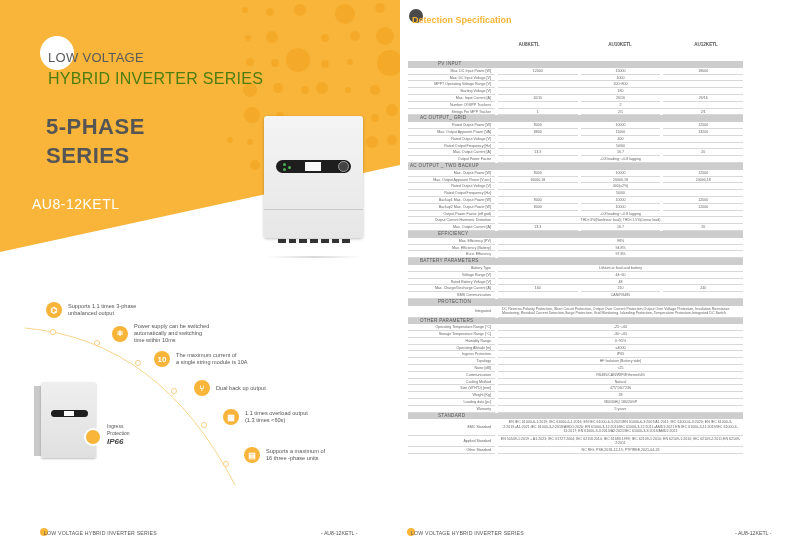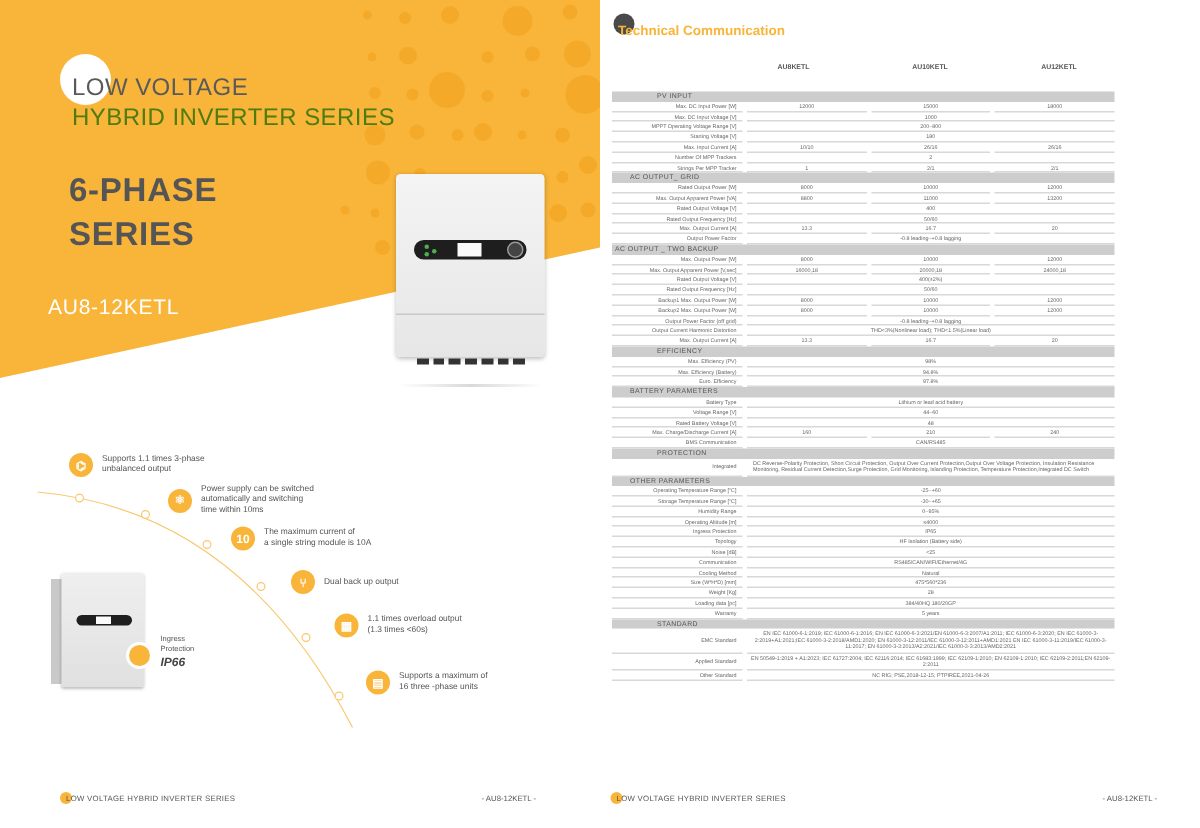--- a/index.html
+++ b/index.html
@@ -8,21 +8,21 @@
 
   .spread { position: absolute; left: 0; top: 0; width: 800px; height: 552px; background: #f2f2f2; }
   .page { position: absolute; top: 0; width: 400px; height: 552px; background: #ffffff; overflow: hidden; }
   .page-left { left: 0; }
   .page-right { left: 400px; }
 
   
   .hero { position: absolute; left: 0; top: 0; width: 400px; height: 260px; }
   .hero svg { position: absolute; left: 0; top: 0; }
   .series-circle { position: absolute; left: 40px; top: 36px; width: 34px; height: 34px; border-radius: 50%; background: #ffffff; }
-  .series-line1 { position: absolute; left: 48px; top: 50px; font-size: 16px; color: #5a5a5a; letter-spacing: 0.3px; }
+  .series-line1 { position: absolute; left: 48px; top: 50px; font-size: 13px; color: #5a5a5a; letter-spacing: 0.3px; }
   .series-line2 { position: absolute; left: 48px; top: 70px; font-size: 16px; color: #4d7c0f; letter-spacing: 0.3px; }
   .big-title { position: absolute; left: 46px; top: 112px; font-size: 22px; font-weight: bold; color: #555555; line-height: 29px; letter-spacing: 0.5px; }
   .model-sub { position: absolute; left: 32px; top: 196px; font-size: 14px; color: #ffffff; letter-spacing: 0.5px; }
 
   .inverter-main { position: absolute; left: 264px; top: 116px; width: 99px; height: 122px; background: linear-gradient(180deg,#f4f4f4,#e6e6e6); border-radius: 3px; box-shadow: 0 1px 3px rgba(0,0,0,0.25); }
   .inverter-main .divider { position: absolute; left: 0; top: 93px; width: 99px; height: 1px; background: #c8c8c8; }
   .inverter-main .panel { position: absolute; left: 12px; top: 44px; width: 75px; height: 13px; background: #1e1e1e; border-radius: 7px; }
   .inverter-main .screen { position: absolute; left: 29px; top: 2px; width: 16px; height: 9px; background: #fafafa; }
   .inverter-main .knob { position: absolute; left: 62px; top: 1px; width: 11px; height: 11px; border-radius: 50%; background: #444; border: 1px solid #999; }
   .inverter-main .led { position: absolute; width: 3px; height: 3px; border-radius: 50%; background: #4caf50; }
@@ -104,21 +104,21 @@
             <circle cx="372" cy="142" r="6"></circle>
             <circle cx="392" cy="140" r="5"></circle>
           <circle cx="255" cy="165" r="5"></circle>
             <circle cx="230" cy="140" r="3"></circle>
         </g>
       </svg>
       <div class="series-circle"></div>
       <div class="series-line1">LOW VOLTAGE</div>
       <div class="series-line2">HYBRID INVERTER SERIES</div>
       <div class="big-title">
-        <div>6-PHASE</div>
+        <div>5-PHASE</div>
         <div>SERIES</div>
       </div>
       <div class="model-sub">AU8-12KETL</div>
 
       <div class="inverter-main">
         <div class="panel">
           <span class="led" style="left:7px;top:3px;"></span>
           <span class="led" style="left:12px;top:6px;"></span>
           <span class="led" style="left:7px;top:8px;"></span>
           <div class="screen"></div>
@@ -209,21 +209,21 @@
     </div>
     <div class="ip-value">IP66</div>
 
     <div class="footer-dot" style="left:40px;top:528px;"></div>
     <div class="footer-left-text" style="left:44px;top:530px;">LOW VOLTAGE HYBRID INVERTER SERIES</div>
     <div class="footer-right-text" style="left:321px;top:530px;">- AU8-12KETL -</div>
   </div>
 
   <div class="page page-right">
     <div class="ts-dot"></div>
-    <div class="ts-title">Technical Communication</div>
+    <div class="ts-title">Detection Specification</div>
     <div class="col-head" style="left:89px;">AU8KETL</div>
     <div class="col-head" style="left:180px;">AU10KETL</div>
     <div class="col-head" style="left:266px;">AU12KETL</div>
 
     <div class="spec-table" id="spec-table">
         <div class="sec" style="padding-left: 30px;">PV INPUT</div>
         <div class="row">
           <div class="lbl">Max. DC Input Power  [W]</div>
           <div class="v">12000</div>
           <div class="v">15000</div>

